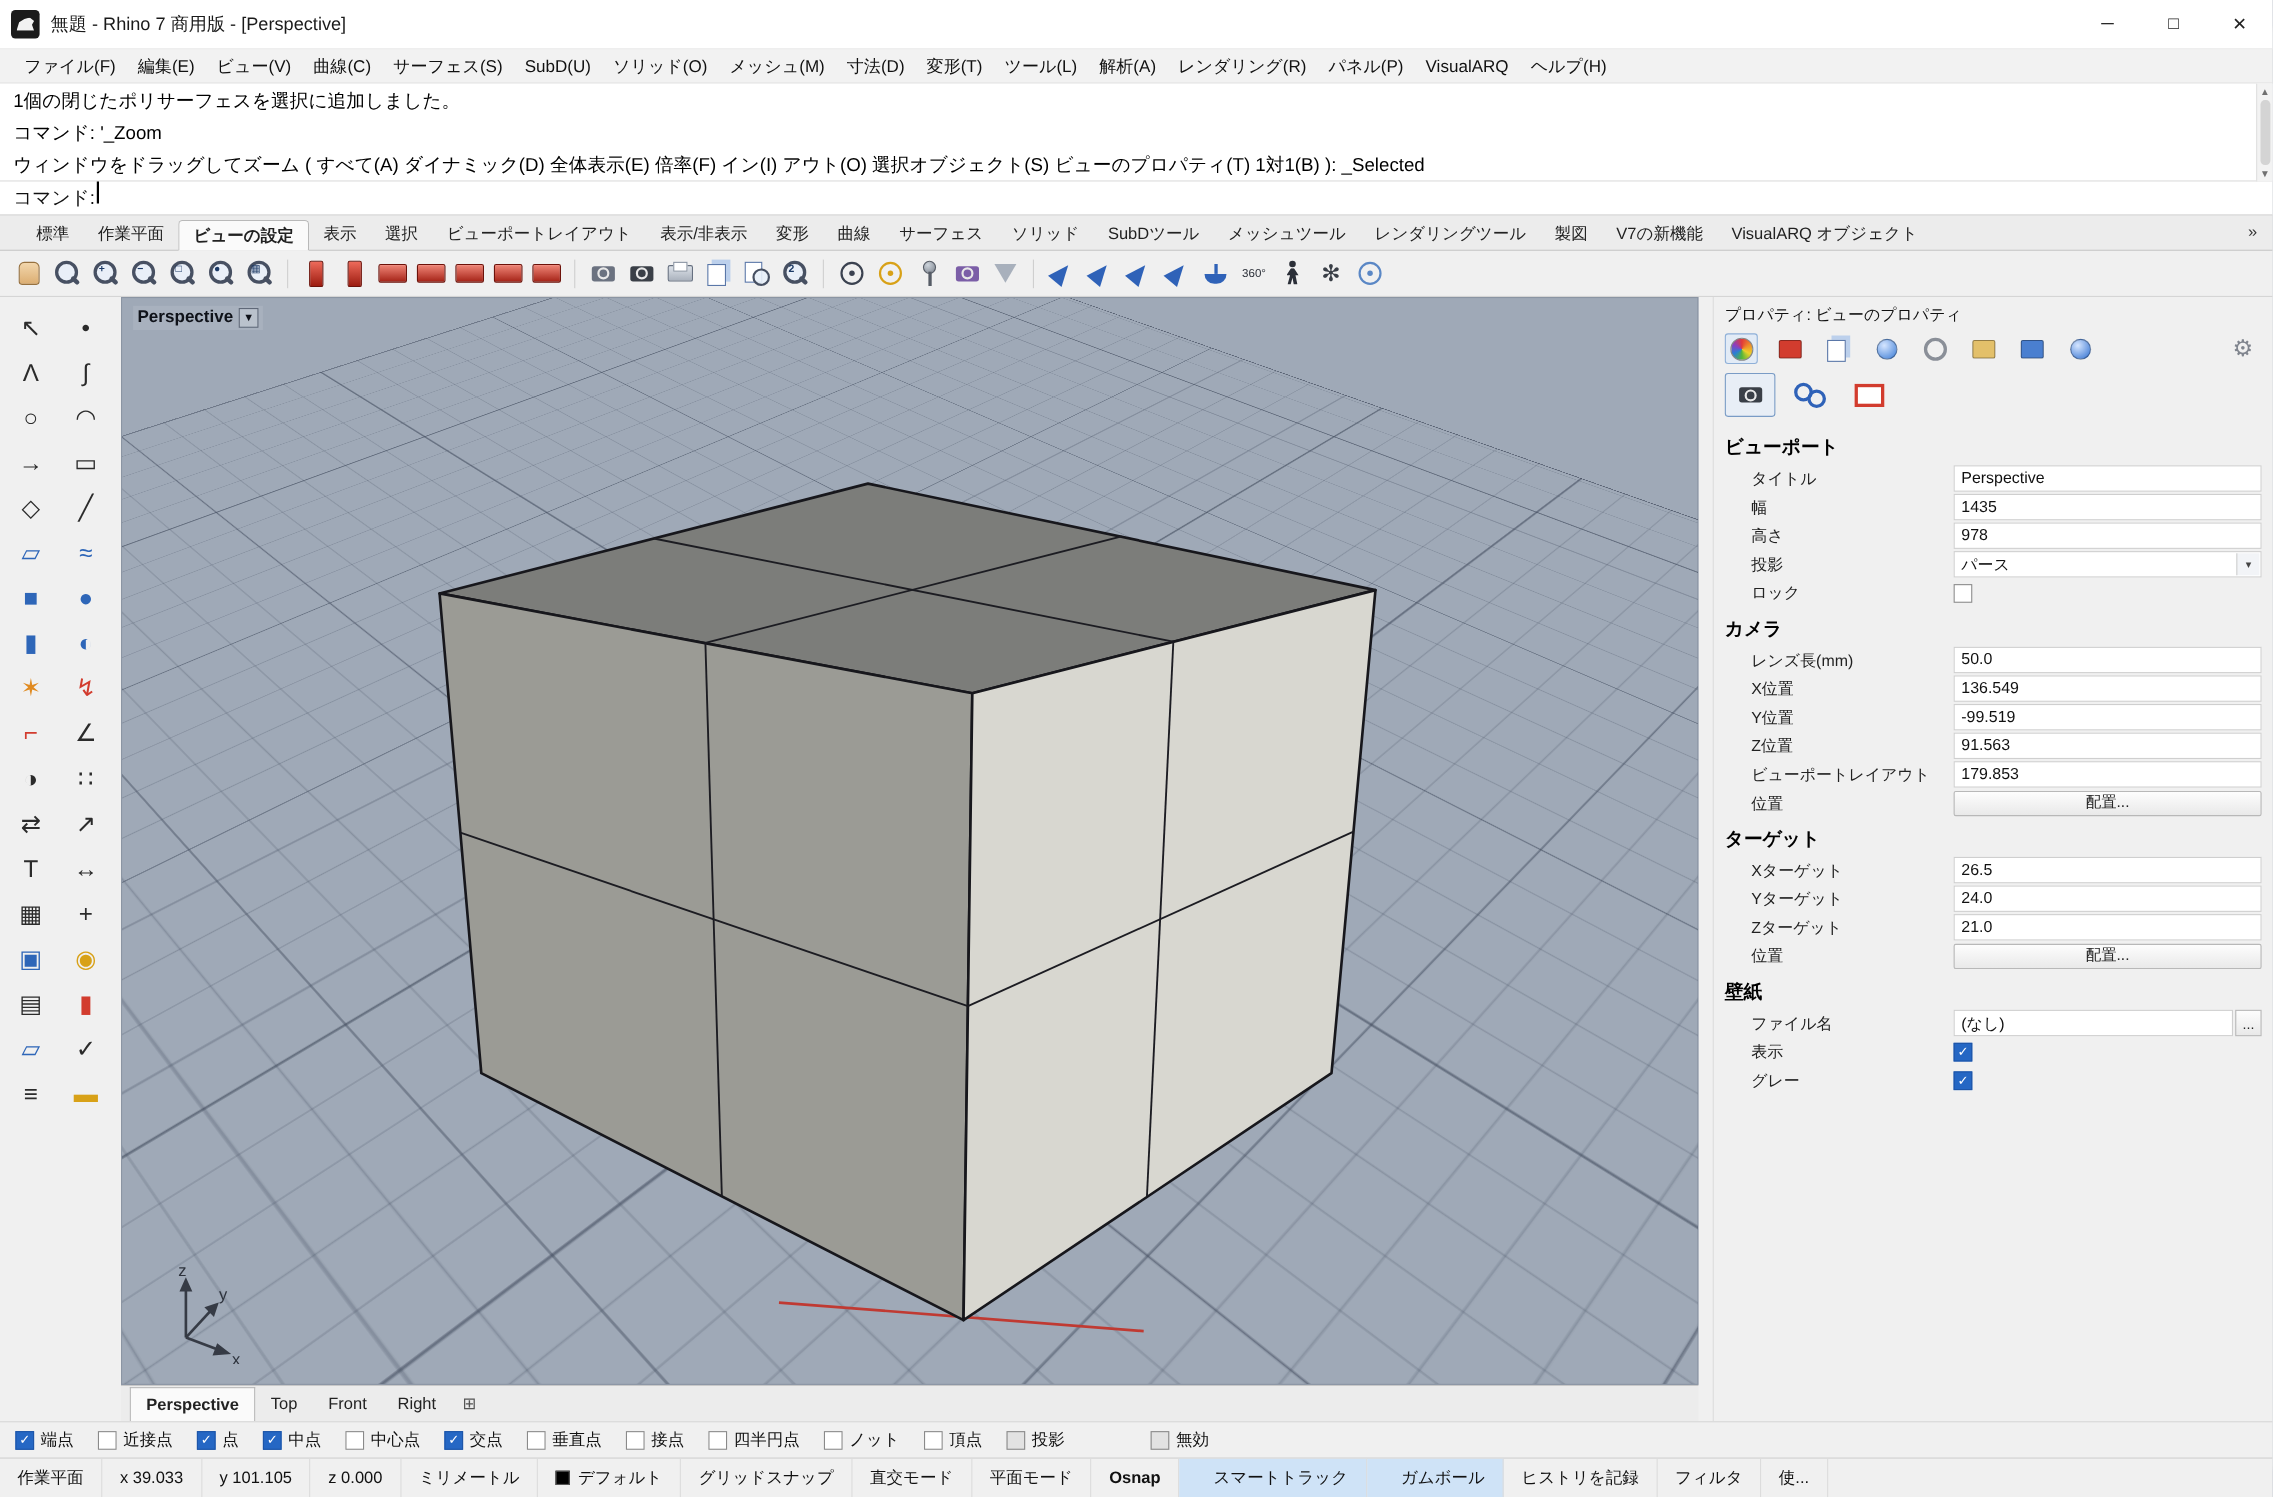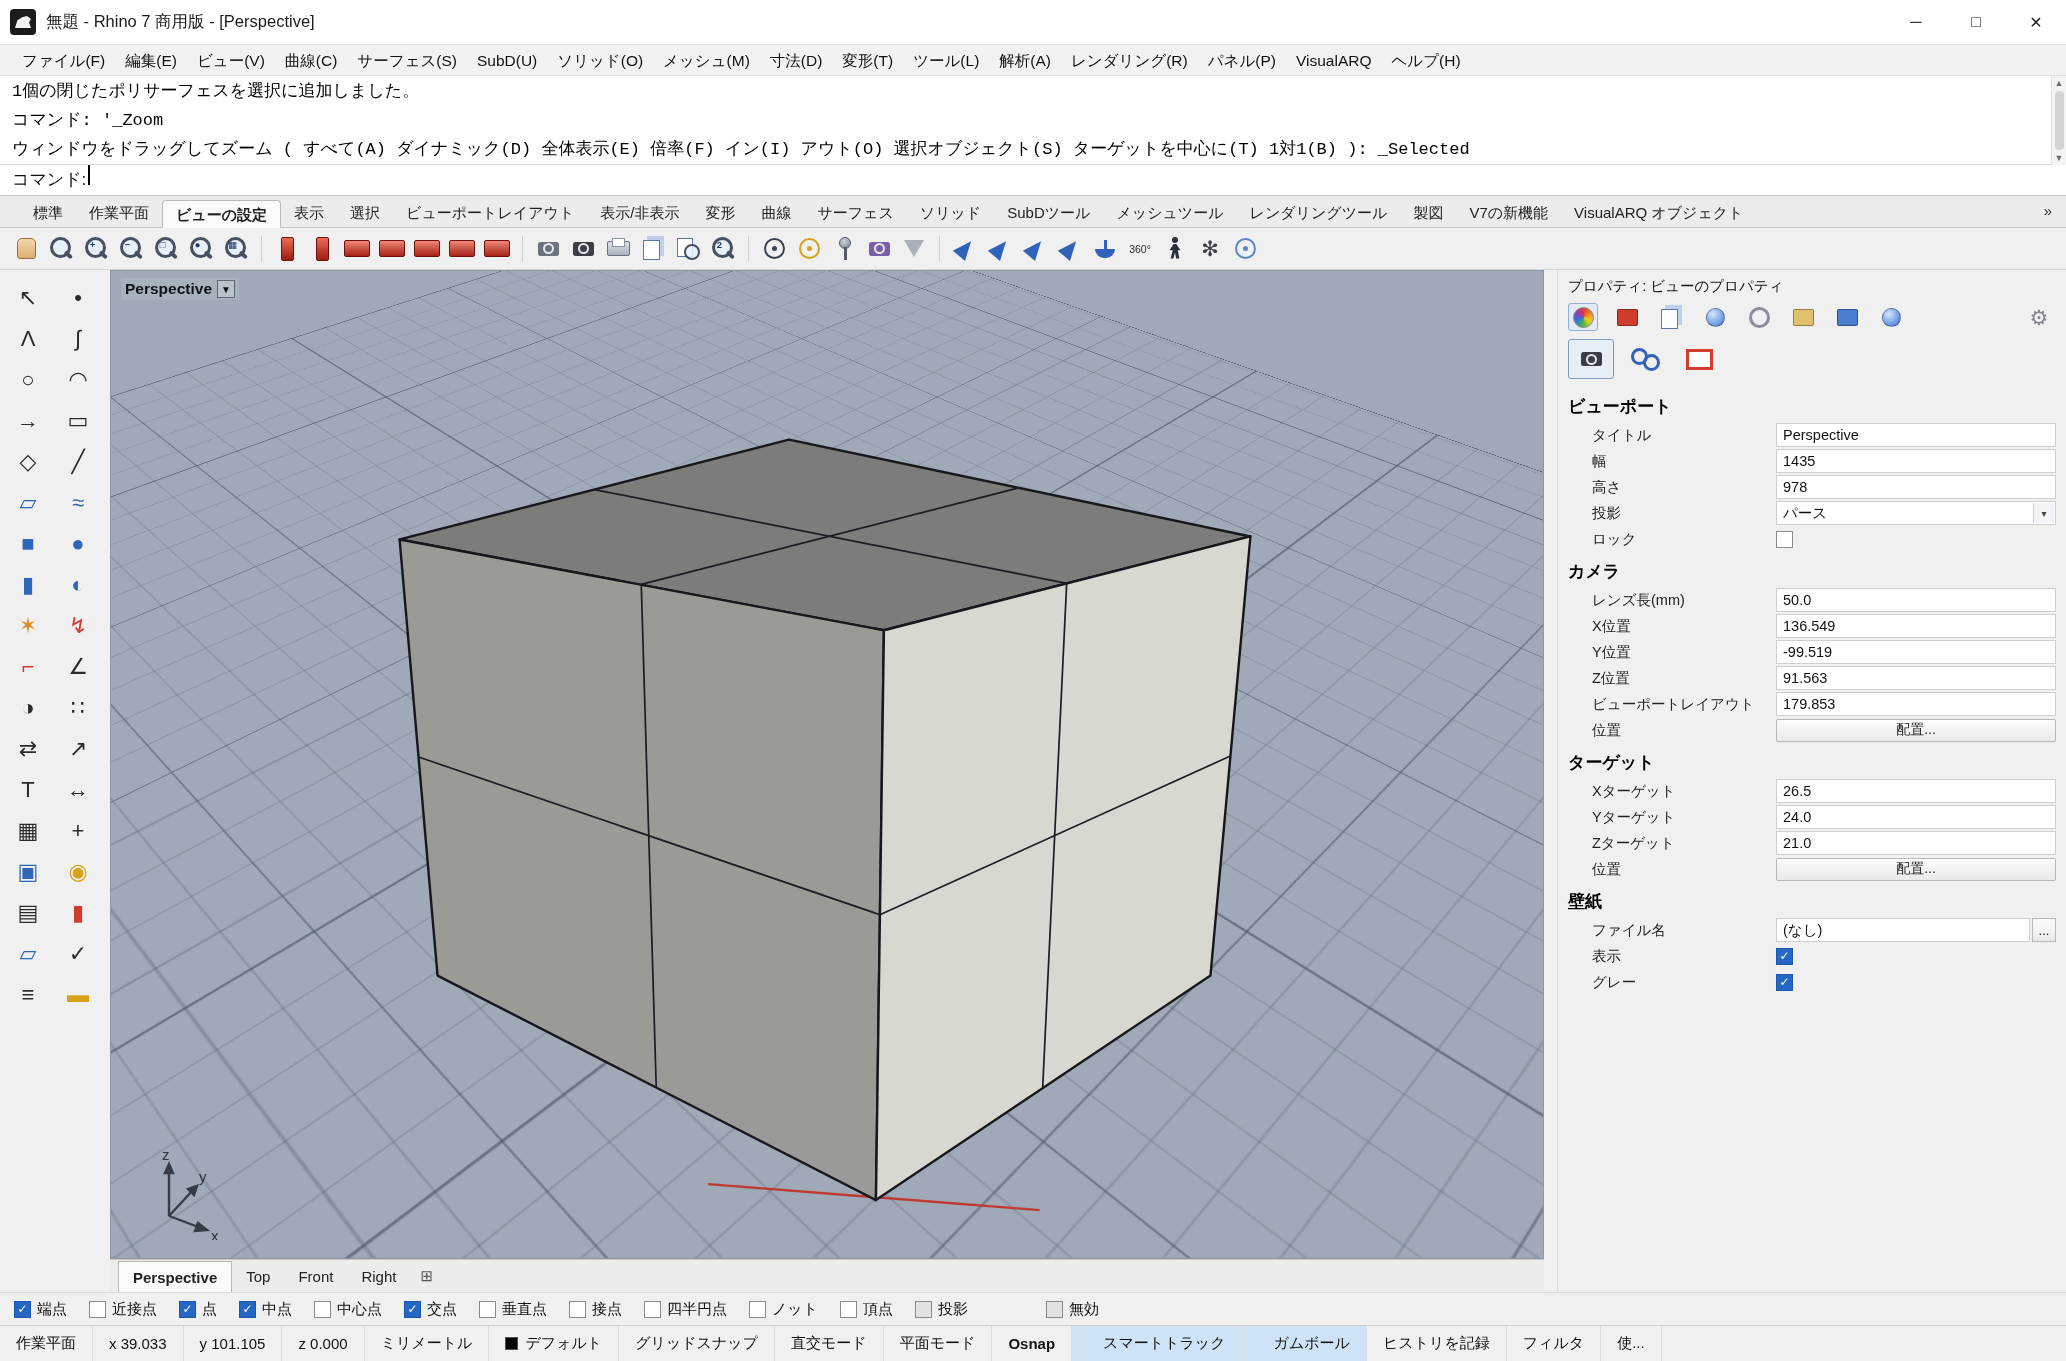--- a/index.html
+++ b/index.html
@@ -15,21 +15,21 @@
   .win-title { font-size:16.5px; color:#1a1a1a; }
   .win-controls { margin-left:auto; display:flex; height:100%; }
   .win-btn { width:60px; height:100%; display:flex; align-items:center; justify-content:center; font-size:16px; color:#222; }
 
   
   .menubar { height:31px; background:#f2f2f2; display:flex; align-items:center; padding-left:12px; border-bottom:1px solid #e0e0e0; }
   .menu-item { padding:0 10px; font-size:15.5px; color:#111; line-height:31px; }
 
   
   .cmdarea { height:120px; background:#ffffff; position:relative; border-bottom:1px solid #c6c6c6; }
-  .cmd-lines { padding:1px 20px 0 12px;font-family:Liberation Mono, monospace; }
+  .cmd-lines { padding:1px 20px 0 12px; }
   .cmd-line { height:29px; line-height:29px; font-size:17px; color:#000; white-space:nowrap; overflow:hidden; }
   .cmd-prompt-row { height:31px; line-height:30px; font-size:17px; padding-left:12px; border-top:1px solid #dcdcdc; display:flex; align-items:flex-start; }
   .caret { display:inline-block; width:1.5px; height:20px; background:#000; margin-left:2px; }
   .cmd-scroll { position:absolute; right:0; top:0; width:15px; height:89px; background:#f3f3f3; border-left:1px solid #e0e0e0; display:flex; flex-direction:column; justify-content:space-between; align-items:center; }
   .cmd-scroll .arr { font-size:9px; color:#707070; padding:2px 0; }
   .cmd-scroll .thumb { width:9px; flex:1; margin:1px 0; background:#d4d4d4; border-radius:4px; }
 
   
   .tabrow { height:32px; background:#ececec; display:flex; align-items:flex-end; padding-left:20px; border-bottom:1px solid #c8c8c8; position:relative; }
   .tab { padding:0 13px; font-size:15px; height:28px; line-height:28px; color:#222; border-radius:4px 4px 0 0; }
@@ -178,21 +178,21 @@
       <span class="menu-item">レンダリング(R)</span>
       <span class="menu-item">パネル(P)</span>
       <span class="menu-item">VisualARQ</span>
       <span class="menu-item">ヘルプ(H)</span>
     </div>
 
   <div class="cmdarea">
     <div class="cmd-lines" id="cmd-history">
         <div class="cmd-line">1個の閉じたポリサーフェスを選択に追加しました。</div>
         <div class="cmd-line">コマンド: '_Zoom</div>
-        <div class="cmd-line">ウィンドウをドラッグしてズーム ( すべて(A) ダイナミック(D) 全体表示(E) 倍率(F) イン(I) アウト(O) 選択オブジェクト(S) ターゲットを中心に(T) 1対1(B) ): _Selected</div>
+        <div class="cmd-line">ウィンドウをドラッグしてズーム ( すべて(A) ダイナミック(D) 全体表示(E) 倍率(F) イン(I) アウト(O) 選択オブジェクト(S) ビューのプロパティ(T) 1対1(B) ): _Selected</div>
       </div>
     <div class="cmd-prompt-row">
       <span>コマンド:</span>
       <span class="caret"></span>
     </div>
     <div class="cmd-scroll">
       <span class="arr">▲</span>
       <span class="thumb"></span>
       <span class="arr">▼</span>
     </div>

